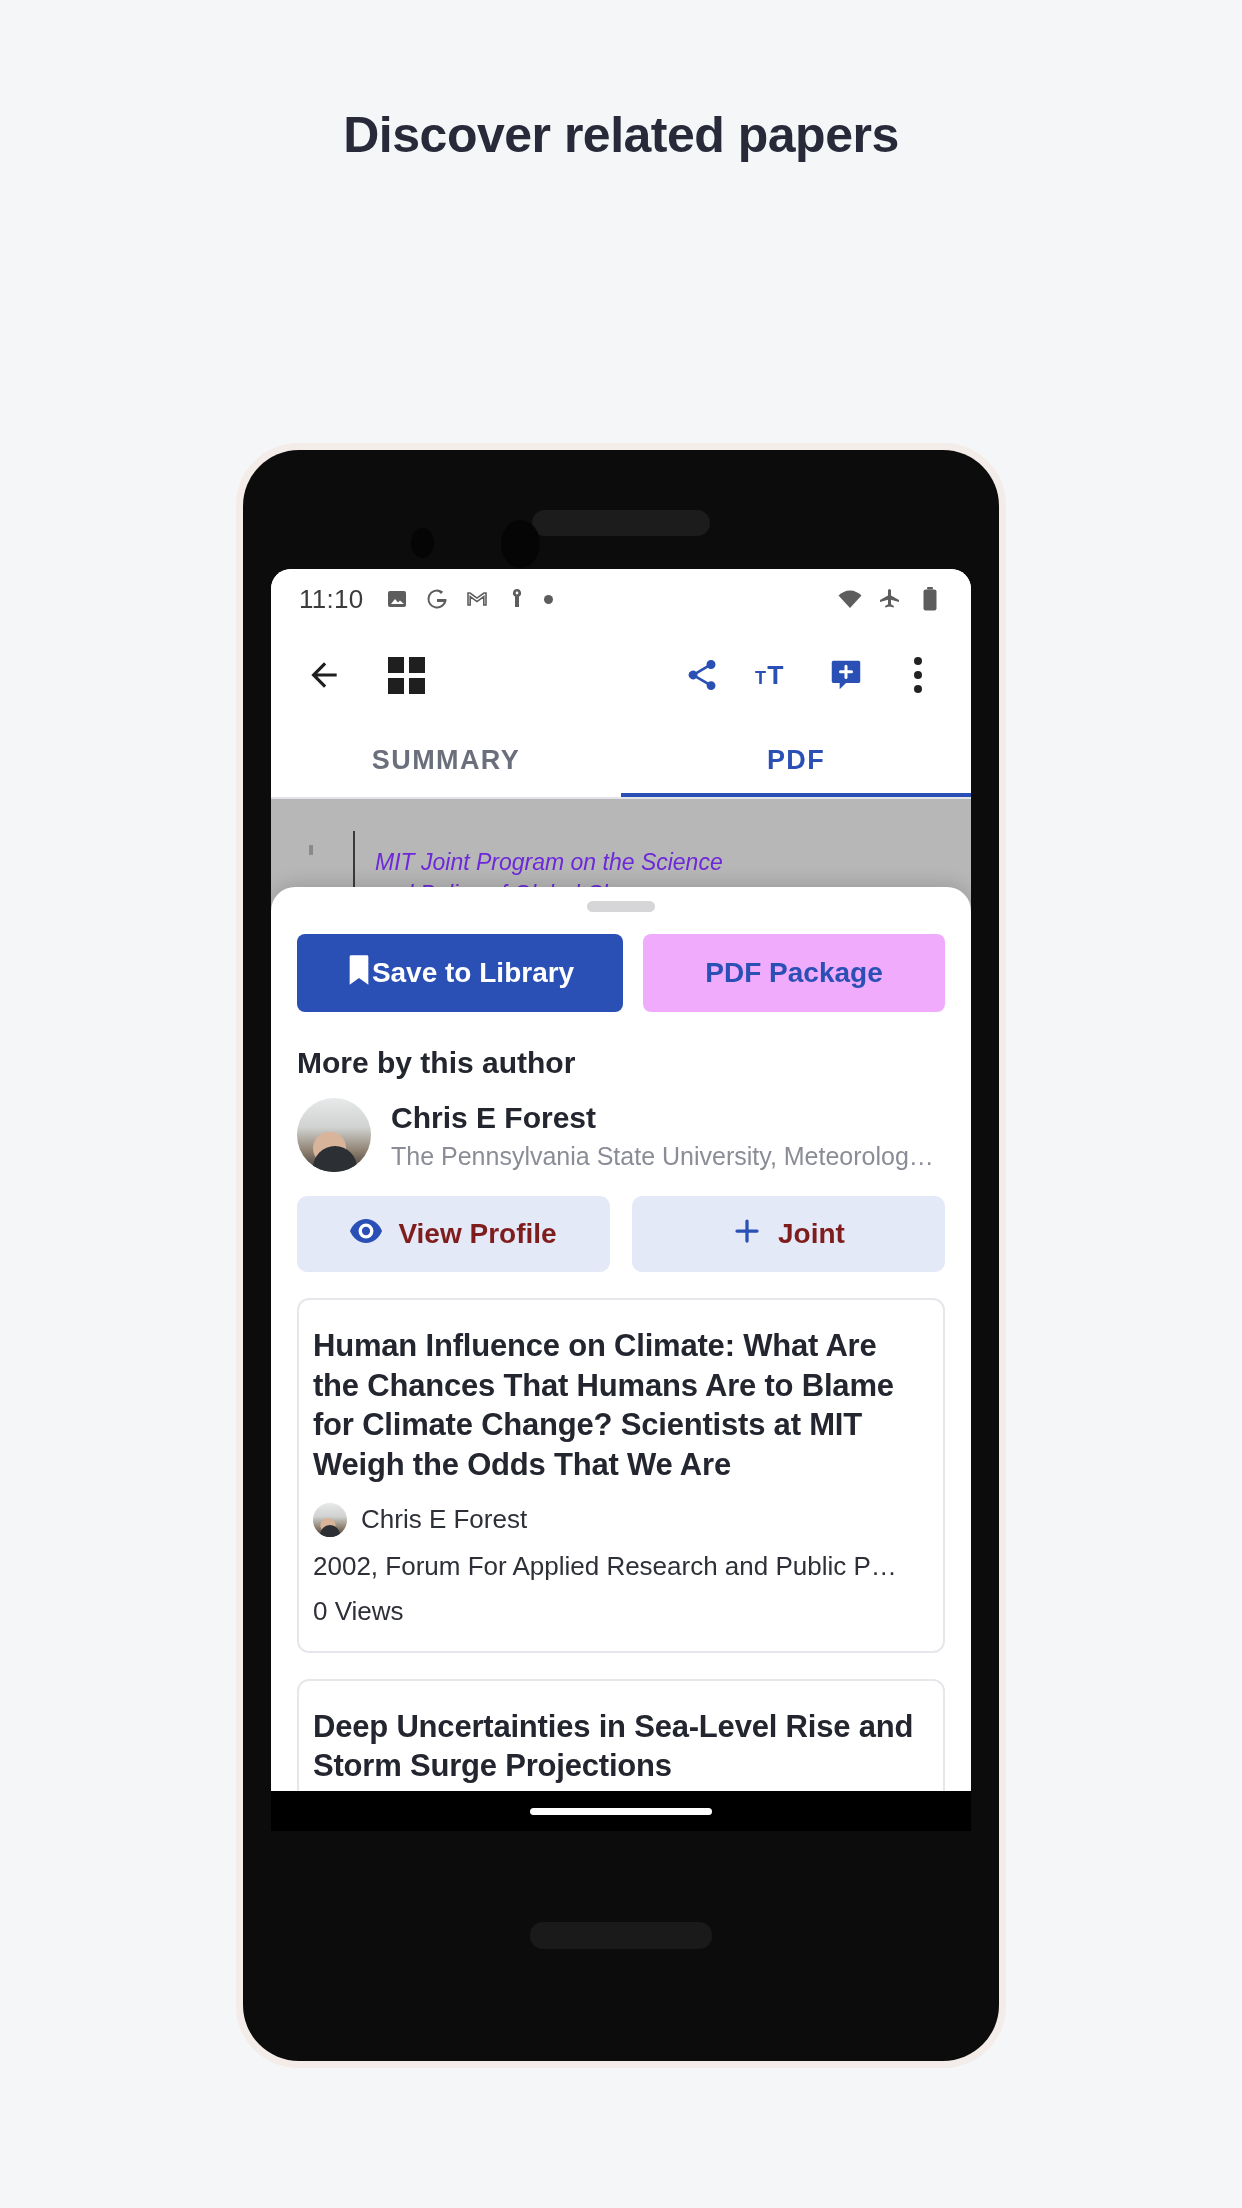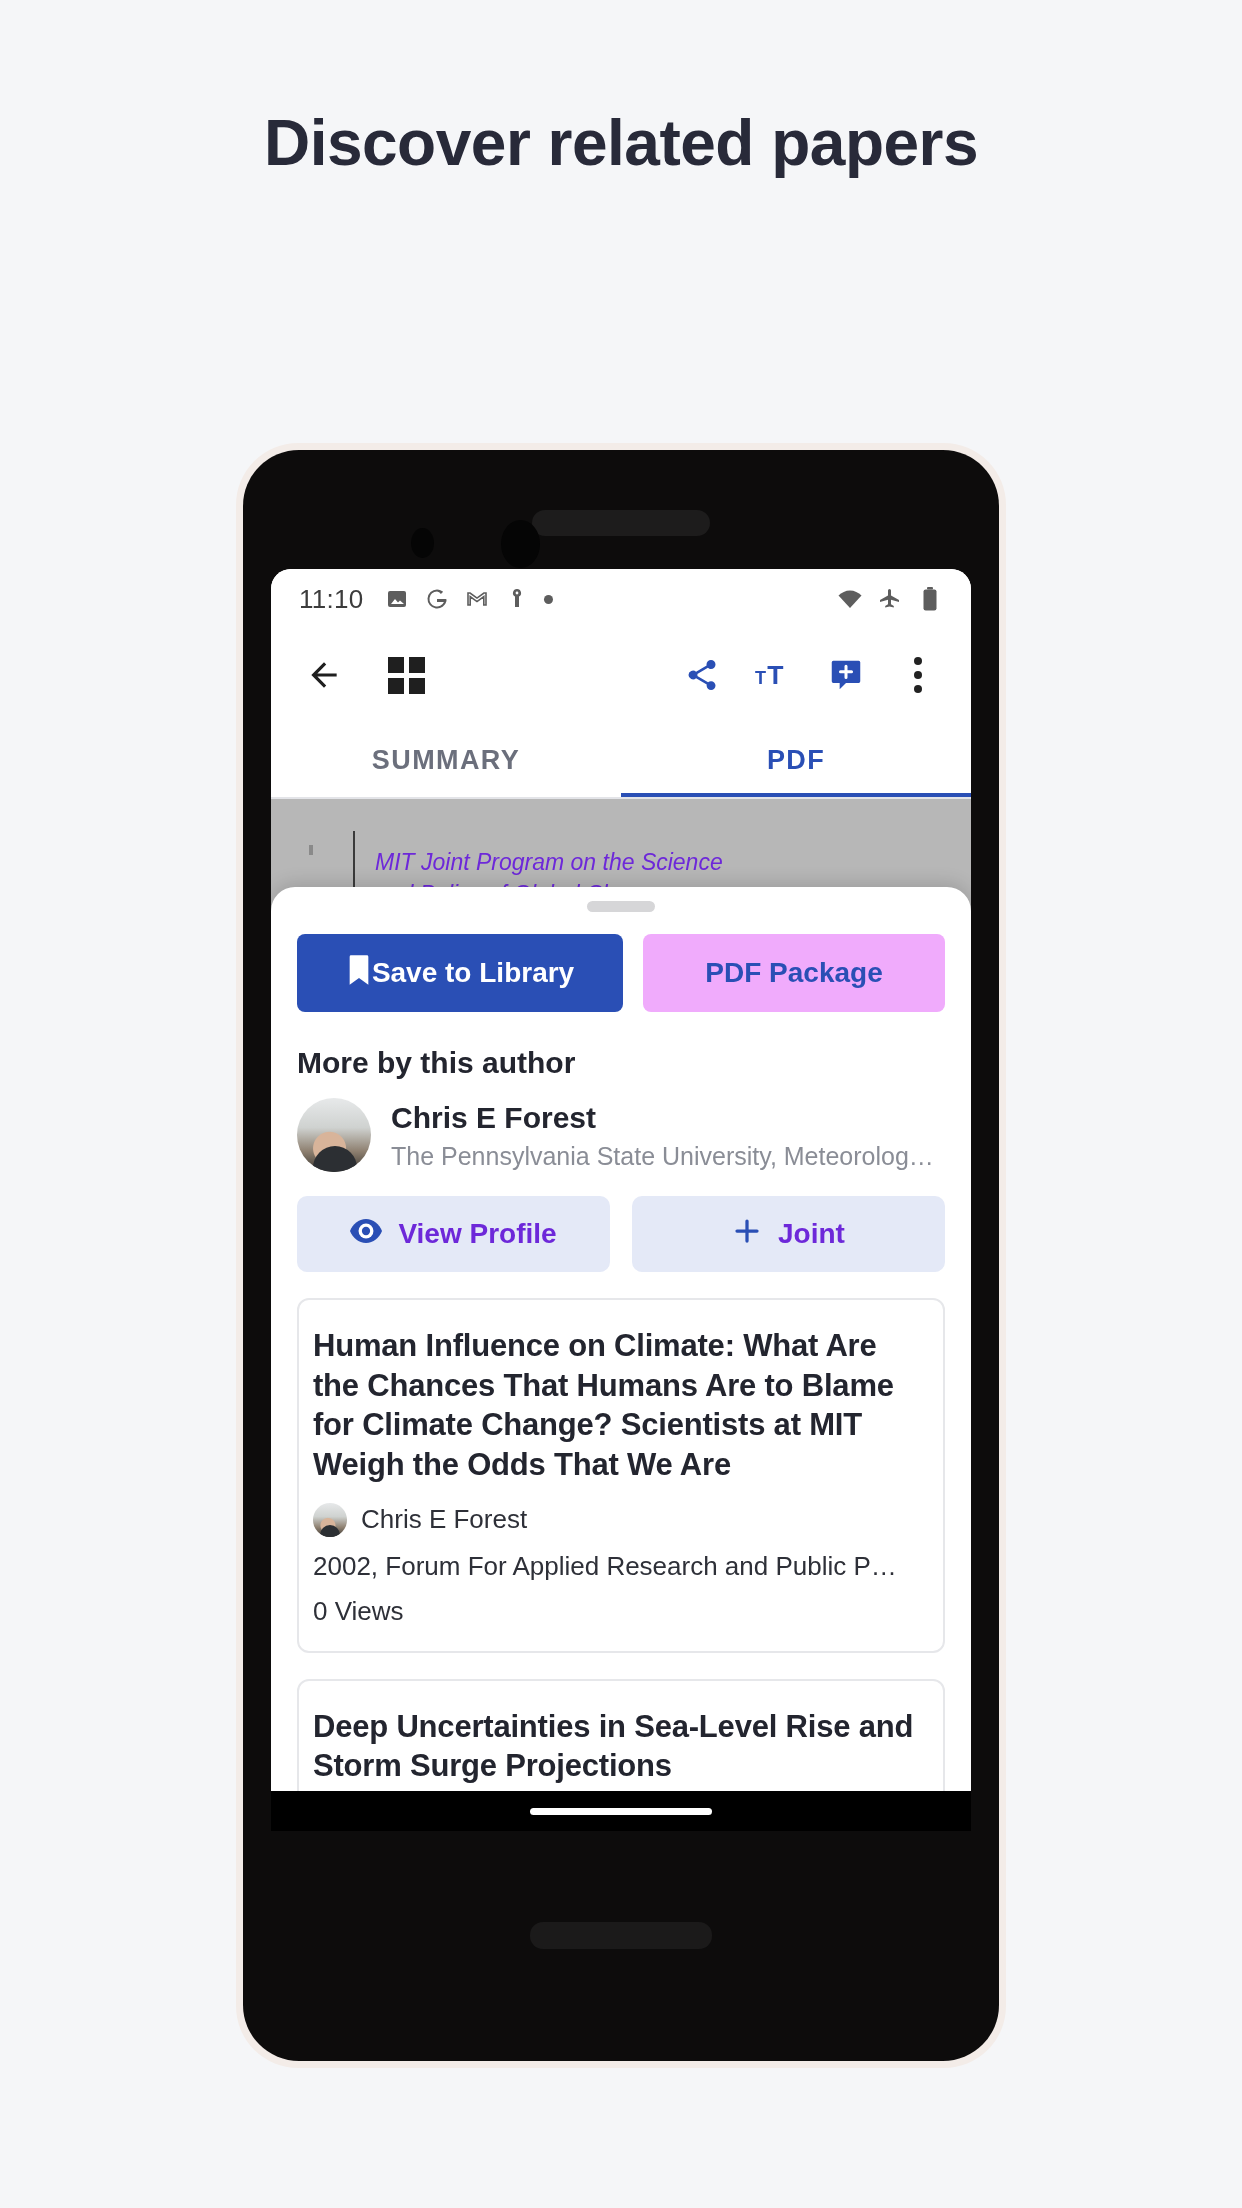--- a/index.html
+++ b/index.html
@@ -11,21 +11,21 @@
     overflow: hidden;
   }
 
   .page { position: relative; width: 1242px; height: 2208px; }
 
   
   .headline {
     position: absolute;
     top: 108px; left: 0; width: 1242px;
     text-align: center;
-    font-size: 64px;
+    font-size: 50px;
     font-weight: 700;
     color: #282a39;
     letter-spacing: -0.5px;
     line-height: 1.1;
   }
 
   
   .phone {
     position: absolute;
     left: 236px; top: 443px;
@@ -223,21 +223,21 @@
   .author-meta { min-width: 0; flex: 1; }
   .author-name { font-size: 30px; font-weight: 700; color: #23252f; line-height: 1.25; }
   .author-aff {
     font-size: 25px; color: #8a8d96; margin-top: 5px;
     white-space: nowrap; overflow: hidden; text-overflow: ellipsis;
   }
 
   .profile-row { display: flex; gap: 22px; margin-top: 24px; }
   .btn-ghost {
     flex: 1; height: 76px; border-radius: 10px;
-    background: #e4e9f7; color: #6d28d9;
+    background: #e4e9f7; color: #7f1d1d;
     display: flex; align-items: center; justify-content: center; gap: 16px;
     font-size: 28px; font-weight: 600; cursor: pointer;
   }
 
   .paper-card {
     margin-top: 26px;
     border: 2px solid #e6e7ea;
     border-radius: 12px;
     padding: 26px 14px 24px;
     background: #fff;

